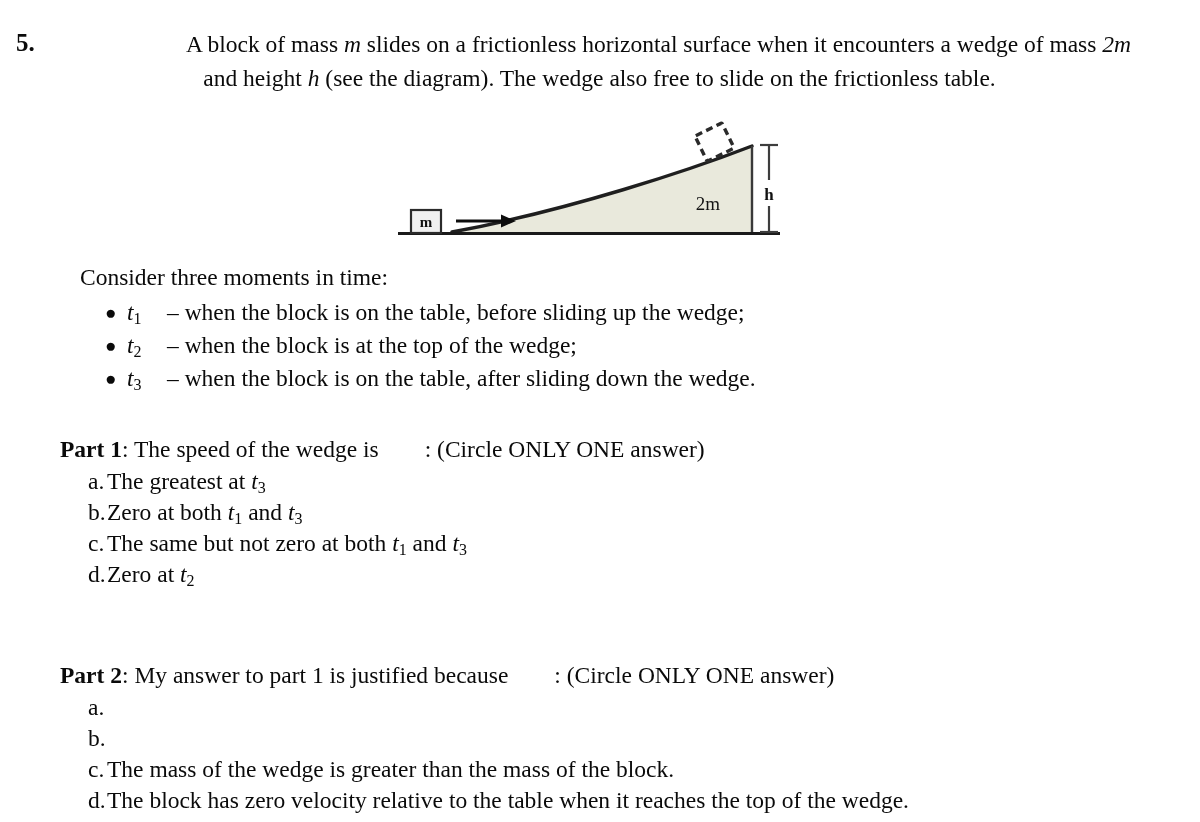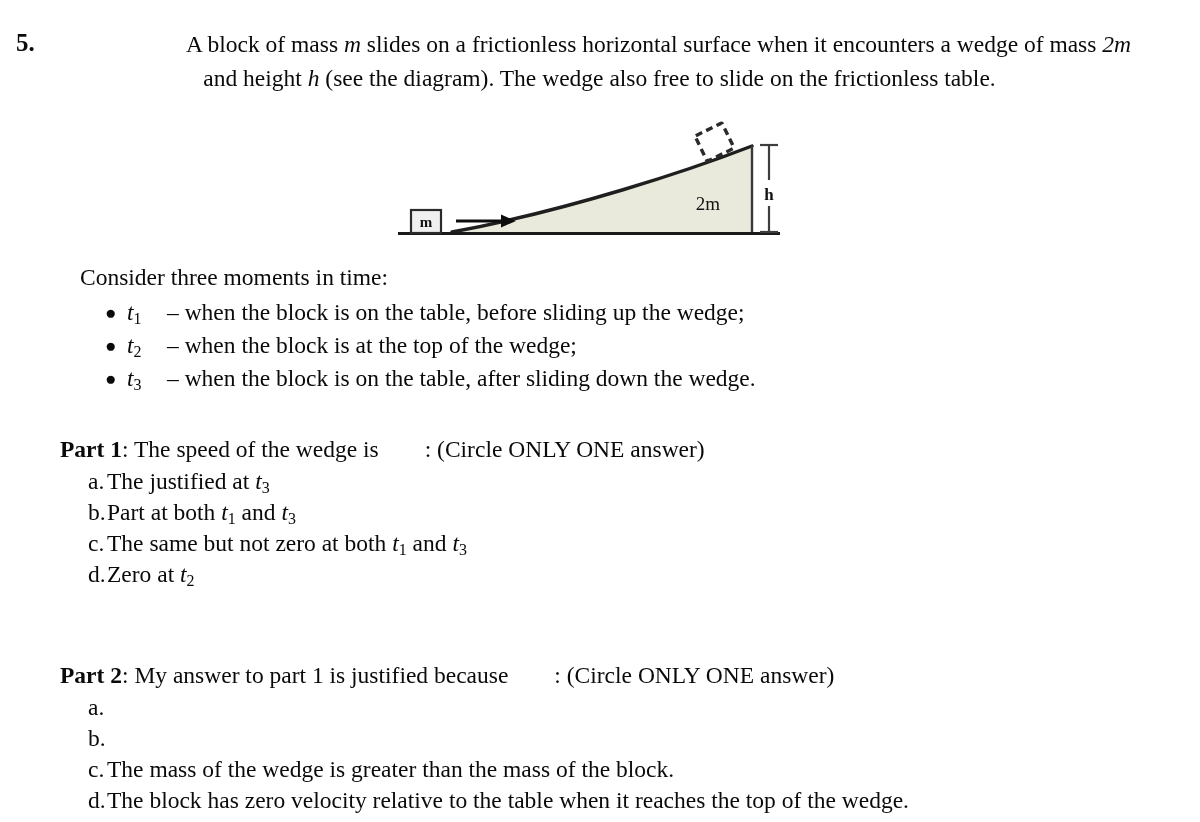--- a/index.html
+++ b/index.html
@@ -198,24 +198,24 @@
       <span class="bullet-sym"><span class="mi">t</span><span class="sub">3</span></span><span>– when the block is on the table, after sliding down the wedge.</span>
     </div>
 
   </div>
 
   <div class="part" id="part1">
     <div class="part-head"><b>Part 1</b><span>: The speed of the wedge is</span><span class="part-gap"></span><span>: (Circle ONLY ONE answer)</span></div>
 
     <div class="opt-list">
       <div class="opt-row">
-        <span class="opt-letter">a.</span><span><span>The justified at </span><span class="mi">t</span><span class="sub">3</span></span>
-      </div>
-      <div class="opt-row">
-        <span class="opt-letter">b.</span><span><span>Part at both </span><span class="mi">t</span><span class="sub">1</span><span> and </span><span class="mi">t</span><span class="sub">3</span></span>
+        <span class="opt-letter">a.</span><span><span>The greatest at </span><span class="mi">t</span><span class="sub">3</span></span>
+      </div>
+      <div class="opt-row">
+        <span class="opt-letter">b.</span><span><span>Zero at both </span><span class="mi">t</span><span class="sub">1</span><span> and </span><span class="mi">t</span><span class="sub">3</span></span>
       </div>
       <div class="opt-row">
         <span class="opt-letter">c.</span><span><span>The same but not zero at both </span><span class="mi">t</span><span class="sub">1</span><span> and </span><span class="mi">t</span><span class="sub">3</span></span>
       </div>
       <div class="opt-row">
         <span class="opt-letter">d.</span><span><span>Zero at </span><span class="mi">t</span><span class="sub">2</span></span>
       </div>
     </div>
   </div>
 

